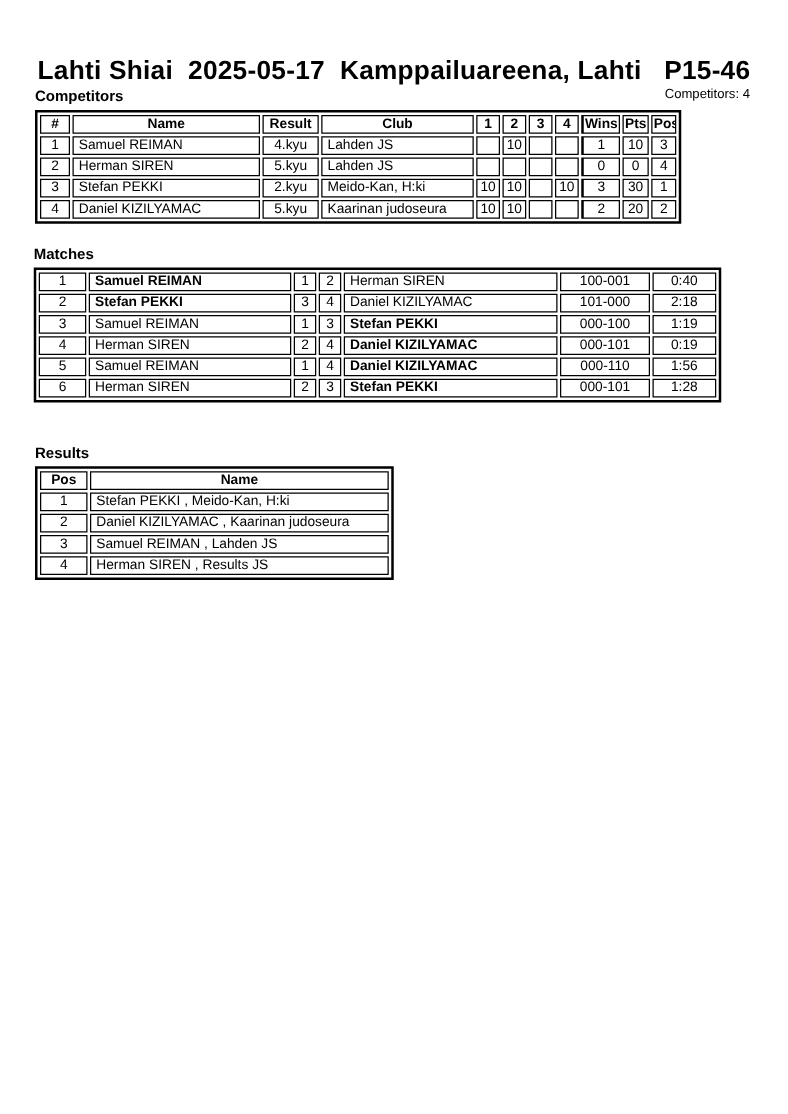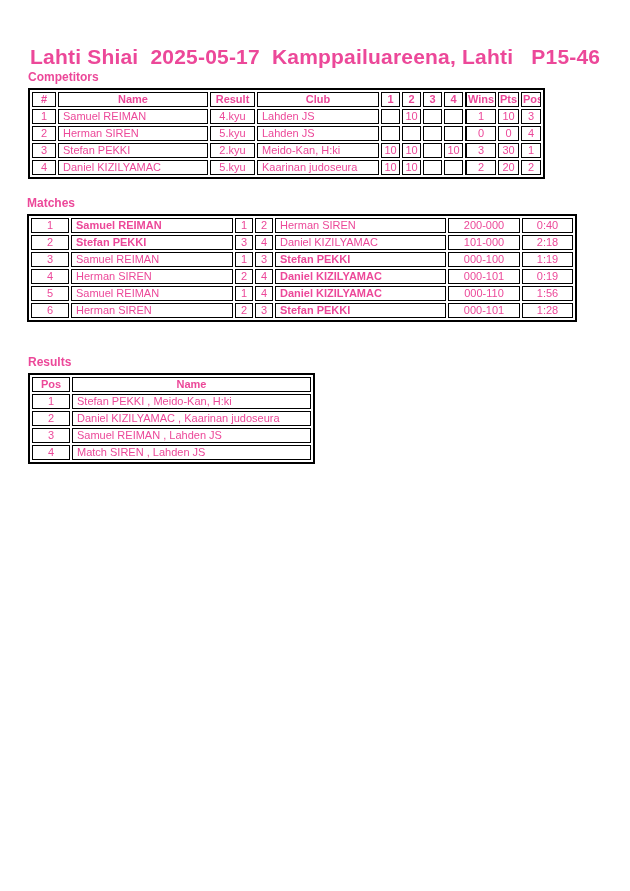--- a/index.html
+++ b/index.html
@@ -1,18 +1,18 @@
 <!DOCTYPE html>
 <html><head>
 <meta charset="utf-8">
 <style>
   html,body{margin:0;padding:0;background:#fff;}
   #page{
     position:relative;width:630px;height:891px;background:#fff;
-    font-family:"Liberation Sans", sans-serif;color:#ec4899;overflow:hidden;
+    font-family:"Liberation Sans", sans-serif;color:#000000;overflow:hidden;
   }
   .title{
     position:absolute;left:30px;top:45px;font-size:21px;font-weight:bold;
     white-space:pre;letter-spacing:0.2px;
   }
   .comp-count{
     position:absolute;left:0;right:30px;top:69px;text-align:right;font-size:10.5px;
   }
   .section-label{
     position:absolute;font-size:12px;font-weight:bold;text-align:left;
@@ -39,20 +39,21 @@
   .tight{padding:0 1px;}
   .thick-left{border-left:2px solid #000;}
   .bold{font-weight:bold;}
 </style>
 </head>
 <body>
 
 <div id="page">
 
   <div class="title">Lahti Shiai  2025-05-17  Kamppailuareena, Lahti   P15-46</div>
+  <div class="comp-count">Competitors: 4</div>
 
   <div class="section-label" id="competitors-label">Competitors</div>
 
   <table id="competitors-table">
     <colgroup>
       <col style="width:24px">
         <col style="width:150px">
         <col style="width:45px">
         <col style="width:122px">
       <col style="width:19px">
@@ -144,21 +145,21 @@
         <col style="width:72px">
         <col style="width:51px">
     </colgroup>
     <tbody>
     <tr>
       <td>1</td>
       <td class="al bold">Samuel REIMAN</td>
       <td class="tight">1</td>
       <td class="tight">2</td>
       <td class="al">Herman SIREN</td>
-      <td>200-000</td>
+      <td>100-001</td>
       <td>0:40</td>
     </tr>
     <tr>
       <td>2</td>
       <td class="al bold">Stefan PEKKI</td>
       <td class="tight">3</td>
       <td class="tight">4</td>
       <td class="al">Daniel KIZILYAMAC</td>
       <td>101-000</td>
       <td>2:18</td>
@@ -221,18 +222,18 @@
     <tr>
       <td>2</td>
       <td class="al">Daniel KIZILYAMAC , Kaarinan judoseura</td>
     </tr>
     <tr>
       <td>3</td>
       <td class="al">Samuel REIMAN , Lahden JS</td>
     </tr>
     <tr>
       <td>4</td>
-      <td class="al">Match SIREN , Lahden JS</td>
+      <td class="al">Herman SIREN , Results JS</td>
     </tr>
   </tbody>
     </table>
 
 </div>
 
 </body></html>

